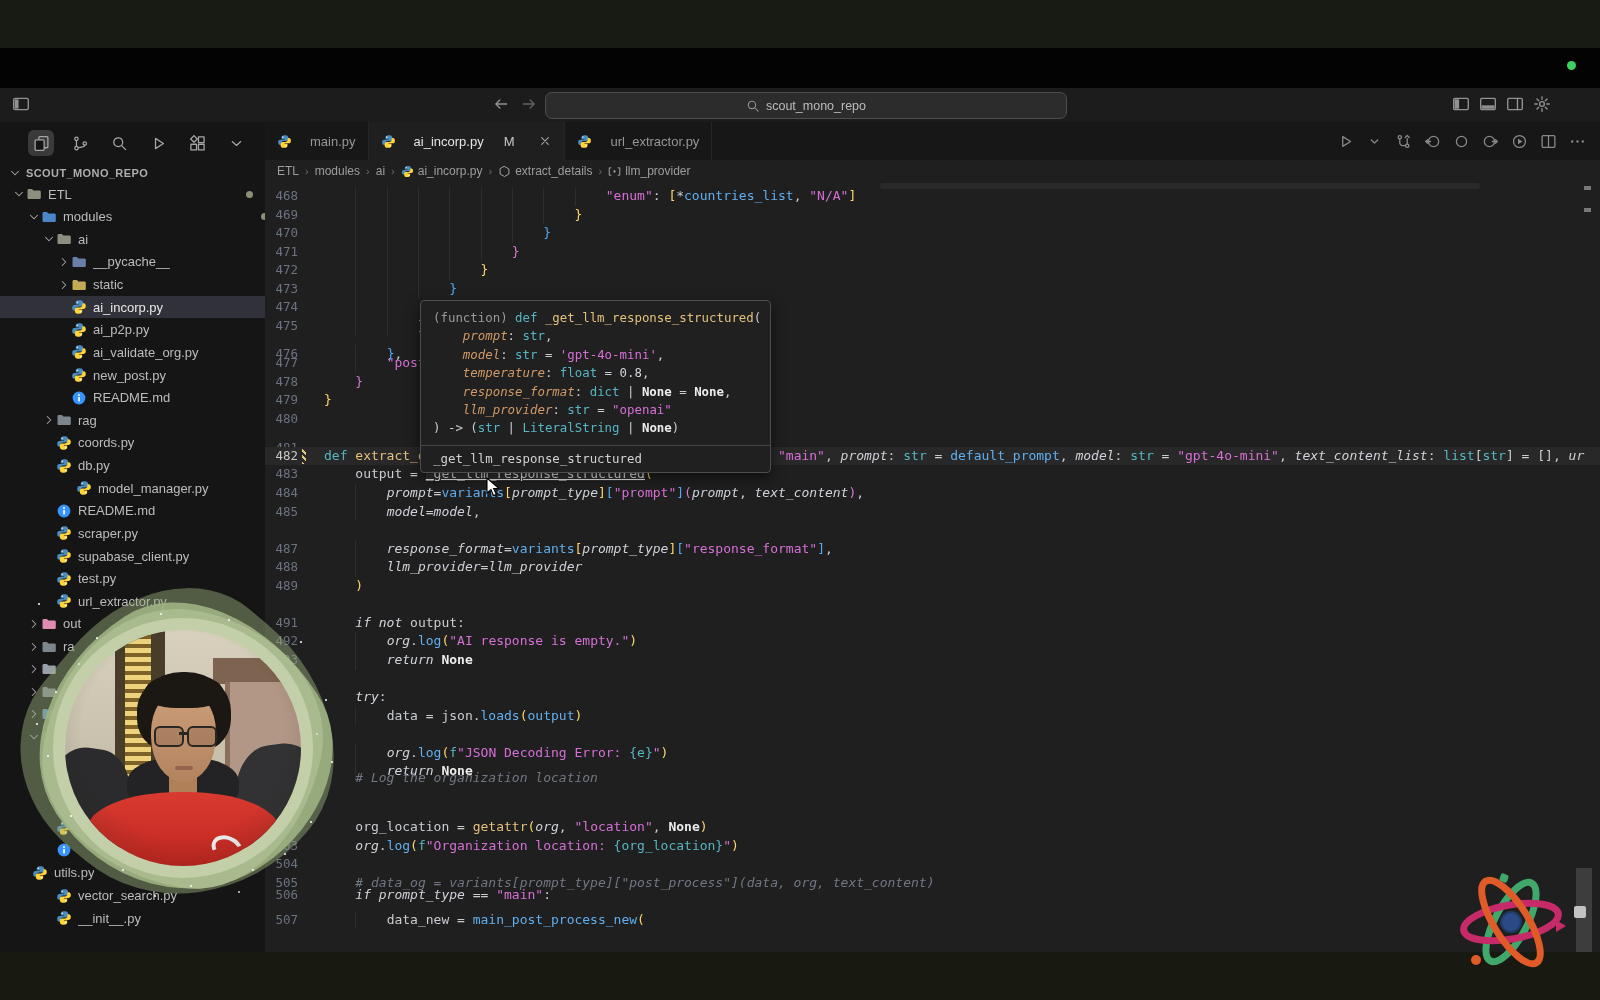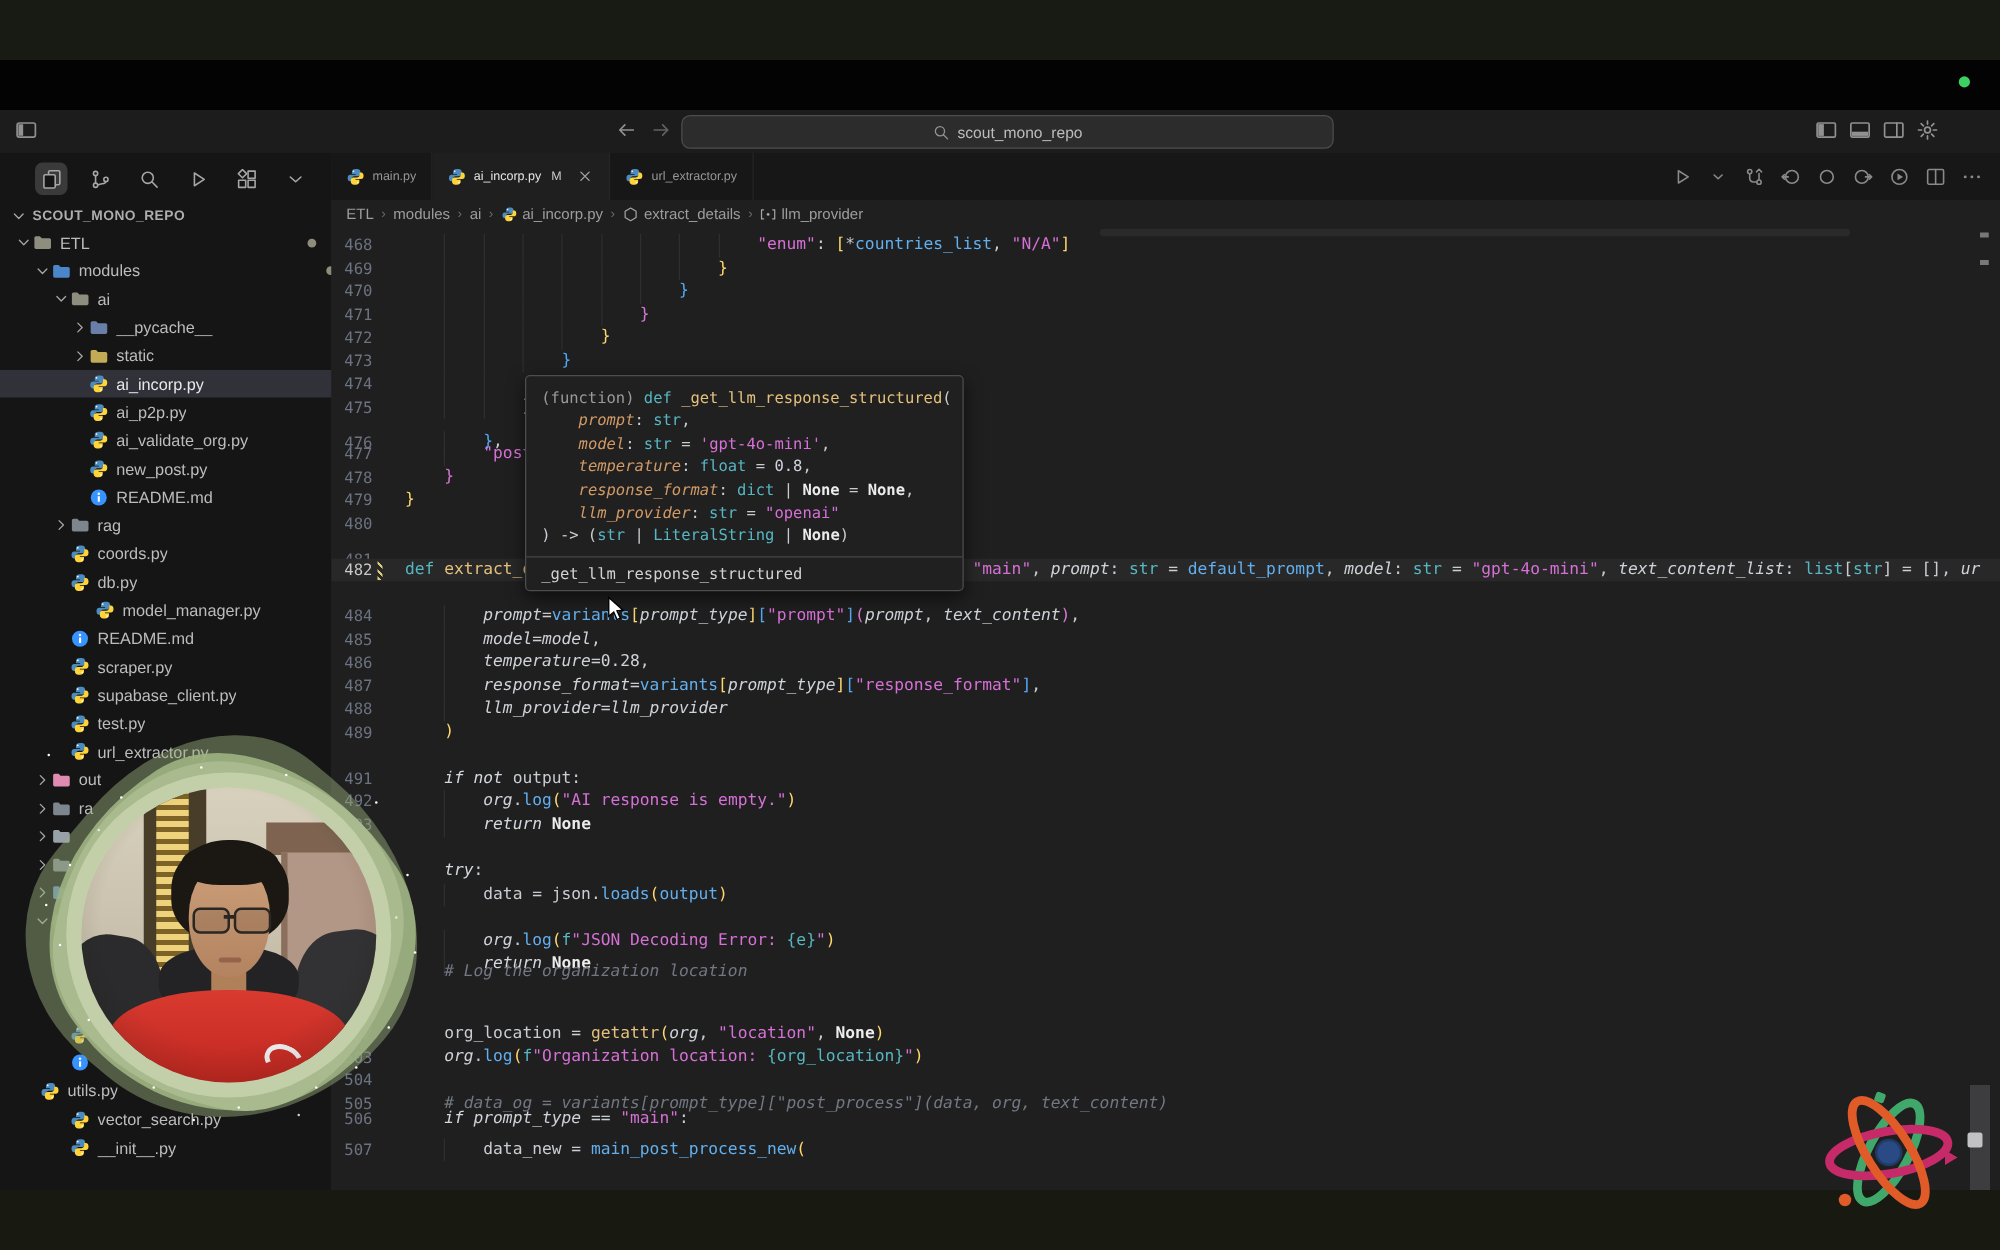--- a/index.html
+++ b/index.html
@@ -29,22 +29,22 @@
   #tree{position:absolute;left:0;top:61px;right:0;}
   .trow{position:absolute;left:0;width:265px;height:22px;display:flex;align-items:center;color:#bcbcbc;font-size:13px;}
   .trow.selected{background:#31313a;color:#e8e8e8;}
   .twisty{width:14px;height:14px;flex:0 0 14px;display:flex;align-items:center;justify-content:center;}
   .ticon{width:16px;height:16px;flex:0 0 16px;margin-right:6px;display:flex;align-items:center;justify-content:center;}
   .tlabel{white-space:nowrap;overflow:hidden;}
   .tdot{position:absolute;right:24px;width:7px;height:7px;border-radius:50%;background:#8d8d79;}
   .tbadge{position:absolute;right:26px;color:#e2c08d;font-size:12px;}
   
   #tabbar{left:265px;top:122px;width:1335px;height:38px;background:#171717;display:flex;}
-  .tab{height:38px;display:flex;align-items:center;gap:6px;padding:0 12px;border-right:1px solid #252525;
-    color:#969696;font-size:10px;white-space:nowrap;}
+  .tab{height:38px;display:flex;align-items:center;gap:18px;padding:0 12px;border-right:1px solid #252525;
+    color:#969696;font-size:13px;white-space:nowrap;}
   .tab.active{background:#1f1f1f;color:#e4e4e4;}
   .tab .mod{color:#c9c9c9;margin-left:2px;} .tab .close{margin-left:6px;width:14px;height:14px;}
   #editor-actions{position:absolute;right:14px;top:0;height:38px;display:flex;align-items:center;gap:12px;}
   .ea-icon{width:17px;height:17px;opacity:.8;}
   
   #breadcrumbs{left:265px;top:160px;width:1335px;height:22px;background:#1f1f1f;display:flex;align-items:center;
     padding-left:12px;color:#9d9d9d;font-size:12px;gap:5px;}
   .bc-sep{color:#6b6b6b;font-size:11px;margin:0 1px;}
   .bc-item{display:flex;align-items:center;gap:4px;}
   
@@ -739,23 +739,23 @@
     <div class="code-line" style="top: 97.8px;"><span class="gutter">473</span><i class="guide" style="left: 90.32px;"></i><i class="guide" style="left: 121.64px;"></i><i class="guide" style="left: 152.96px;"></i><span class="toks">                <span class="tok-br2">}</span></span></div>
     <div class="code-line" style="top: 116.36px;"><span class="gutter">474</span><i class="guide" style="left: 90.32px;"></i><i class="guide" style="left: 121.64px;"></i><span class="toks">            </span></div>
     <div class="code-line" style="top: 134.92px;"><span class="gutter">475</span><i class="guide" style="left: 90.32px;"></i><i class="guide" style="left: 121.64px;"></i><span class="toks">            <span class="tok-br1">}</span></span></div>
     <div class="code-line" style="top: 163px;"><span class="gutter">476</span><i class="guide" style="left: 90.32px;"></i><span class="toks">        <span class="tok-br2">}</span><span class="tok-pl">,</span></span></div>
     <div class="code-line" style="top: 172.04px;"><span class="gutter">477</span><i class="guide" style="left: 90.32px;"></i><span class="toks">        <span class="tok-str">"post</span></span></div>
     <div class="code-line" style="top: 190.6px;"><span class="gutter">478</span><span class="toks">    <span class="tok-br3">}</span></span></div>
     <div class="code-line" style="top: 209.16px;"><span class="gutter">479</span><span class="toks"><span class="tok-br1">}</span></span></div>
     <div class="code-line" style="top: 227.72px;"><span class="gutter">480</span><span class="toks"></span></div>
     <div class="code-line" style="top: 246.28px; margin-top: 11px;"><span class="gutter">481</span><span class="toks"></span></div>
     <div class="code-line current" style="top: 264.84px;"><span class="gutter">482</span><span class="mod-squiggle"></span><span class="toks"><span class="tok-kwd">def </span><span class="tok-fny">extract_details</span><span class="tok-br1">(</span><span class="tok-pl">org: Organization, </span><span class="tok-param">prompt_type</span><span class="tok-pl">: </span><span class="tok-typ">str</span><span class="tok-pl"> = </span><span class="tok-str">"main"</span><span class="tok-pl">, </span><span class="tok-param">prompt</span><span class="tok-pl">: </span><span class="tok-typ">str</span><span class="tok-pl"> = </span><span class="tok-fn">default_prompt</span><span class="tok-pl">, </span><span class="tok-param">model</span><span class="tok-pl">: </span><span class="tok-typ">str</span><span class="tok-pl"> = </span><span class="tok-str">"gpt-4o-mini"</span><span class="tok-pl">, </span><span class="tok-param">text_content_list</span><span class="tok-pl">: </span><span class="tok-typ">list</span><span class="tok-pl">[</span><span class="tok-typ">str</span><span class="tok-pl">] = [], </span><span class="tok-param">ur</span></span></div>
+    <div class="code-line" style="top: 283.4px;"><span class="gutter">483</span><span class="toks">    <span class="tok-pl">output = </span><span class="tok-link">_get_llm_response_structured</span><span class="tok-br1">(</span></span></div>
     <div class="code-line" style="top: 301.96px;"><span class="gutter">484</span><i class="guide" style="left: 90.32px;"></i><span class="toks">        <span class="tok-param">prompt</span><span class="tok-pl">=</span><span class="tok-fn">variants</span><span class="tok-br1">[</span><span class="tok-param">prompt_type</span><span class="tok-br1">]</span><span class="tok-br2">[</span><span class="tok-str">"prompt"</span><span class="tok-br2">]</span><span class="tok-br3">(</span><span class="tok-param">prompt</span><span class="tok-pl">, </span><span class="tok-param">text_content</span><span class="tok-br3">)</span><span class="tok-pl">,</span></span></div>
     <div class="code-line" style="top: 320.52px;"><span class="gutter">485</span><i class="guide" style="left: 90.32px;"></i><span class="toks">        <span class="tok-param">model</span><span class="tok-pl">=</span><span class="tok-param">model</span><span class="tok-pl">,</span></span></div>
-    <div class="code-line" style="top: 339.08px;"><span class="gutter">486</span><i class="guide" style="left: 90.32px;"></i><span class="toks">        <span class="tok-param">temperature</span><span class="tok-pl">=</span><span class="tok-num">0.28</span><span class="tok-pl">,</span></span></div>
     <div class="code-line" style="top: 357.64px;"><span class="gutter">487</span><i class="guide" style="left: 90.32px;"></i><span class="toks">        <span class="tok-param">response_format</span><span class="tok-pl">=</span><span class="tok-fn">variants</span><span class="tok-br1">[</span><span class="tok-param">prompt_type</span><span class="tok-br1">]</span><span class="tok-br2">[</span><span class="tok-str">"response_format"</span><span class="tok-br2">]</span><span class="tok-pl">,</span></span></div>
     <div class="code-line" style="top: 376.2px;"><span class="gutter">488</span><i class="guide" style="left: 90.32px;"></i><span class="toks">        <span class="tok-param">llm_provider</span><span class="tok-pl">=</span><span class="tok-param">llm_provider</span></span></div>
     <div class="code-line" style="top: 394.76px;"><span class="gutter">489</span><span class="toks">    <span class="tok-br1">)</span></span></div>
     <div class="code-line" style="top: 431.88px;"><span class="gutter">491</span><span class="toks">    <span class="tok-kw">if not </span><span class="tok-pl">output:</span></span></div>
     <div class="code-line" style="top: 450.44px;"><span class="gutter">492</span><i class="guide" style="left: 90.32px;"></i><span class="toks">        <span class="tok-param">org</span><span class="tok-pl">.</span><span class="tok-fn">log</span><span class="tok-br1">(</span><span class="tok-str">"AI response is empty."</span><span class="tok-br1">)</span></span></div>
     <div class="code-line" style="top: 469px;"><span class="gutter">493</span><i class="guide" style="left: 90.32px;"></i><span class="toks">        <span class="tok-kw">return </span><span class="tok-const">None</span></span></div>
     <div class="code-line" style="top: 487.56px;"><span class="gutter">494</span><span class="toks"></span></div>
     <div class="code-line" style="top: 506.12px;"><span class="gutter">495</span><span class="toks">    <span class="tok-kw">try</span><span class="tok-pl">:</span></span></div>
     <div class="code-line" style="top: 524.68px;"><span class="gutter">496</span><i class="guide" style="left: 90.32px;"></i><span class="toks">        <span class="tok-pl">data = json.</span><span class="tok-fn">loads</span><span class="tok-br1">(</span><span class="tok-fn">output</span><span class="tok-br1">)</span></span></div>
     <div class="code-line" style="top: 561.8px;"><span class="gutter">498</span><i class="guide" style="left: 90.32px;"></i><span class="toks">        <span class="tok-param">org</span><span class="tok-pl">.</span><span class="tok-fn">log</span><span class="tok-br1">(</span><span class="tok-typ">f</span><span class="tok-str">"JSON Decoding Error: </span><span class="tok-interp">{e}</span><span class="tok-str">"</span><span class="tok-br1">)</span></span></div>

